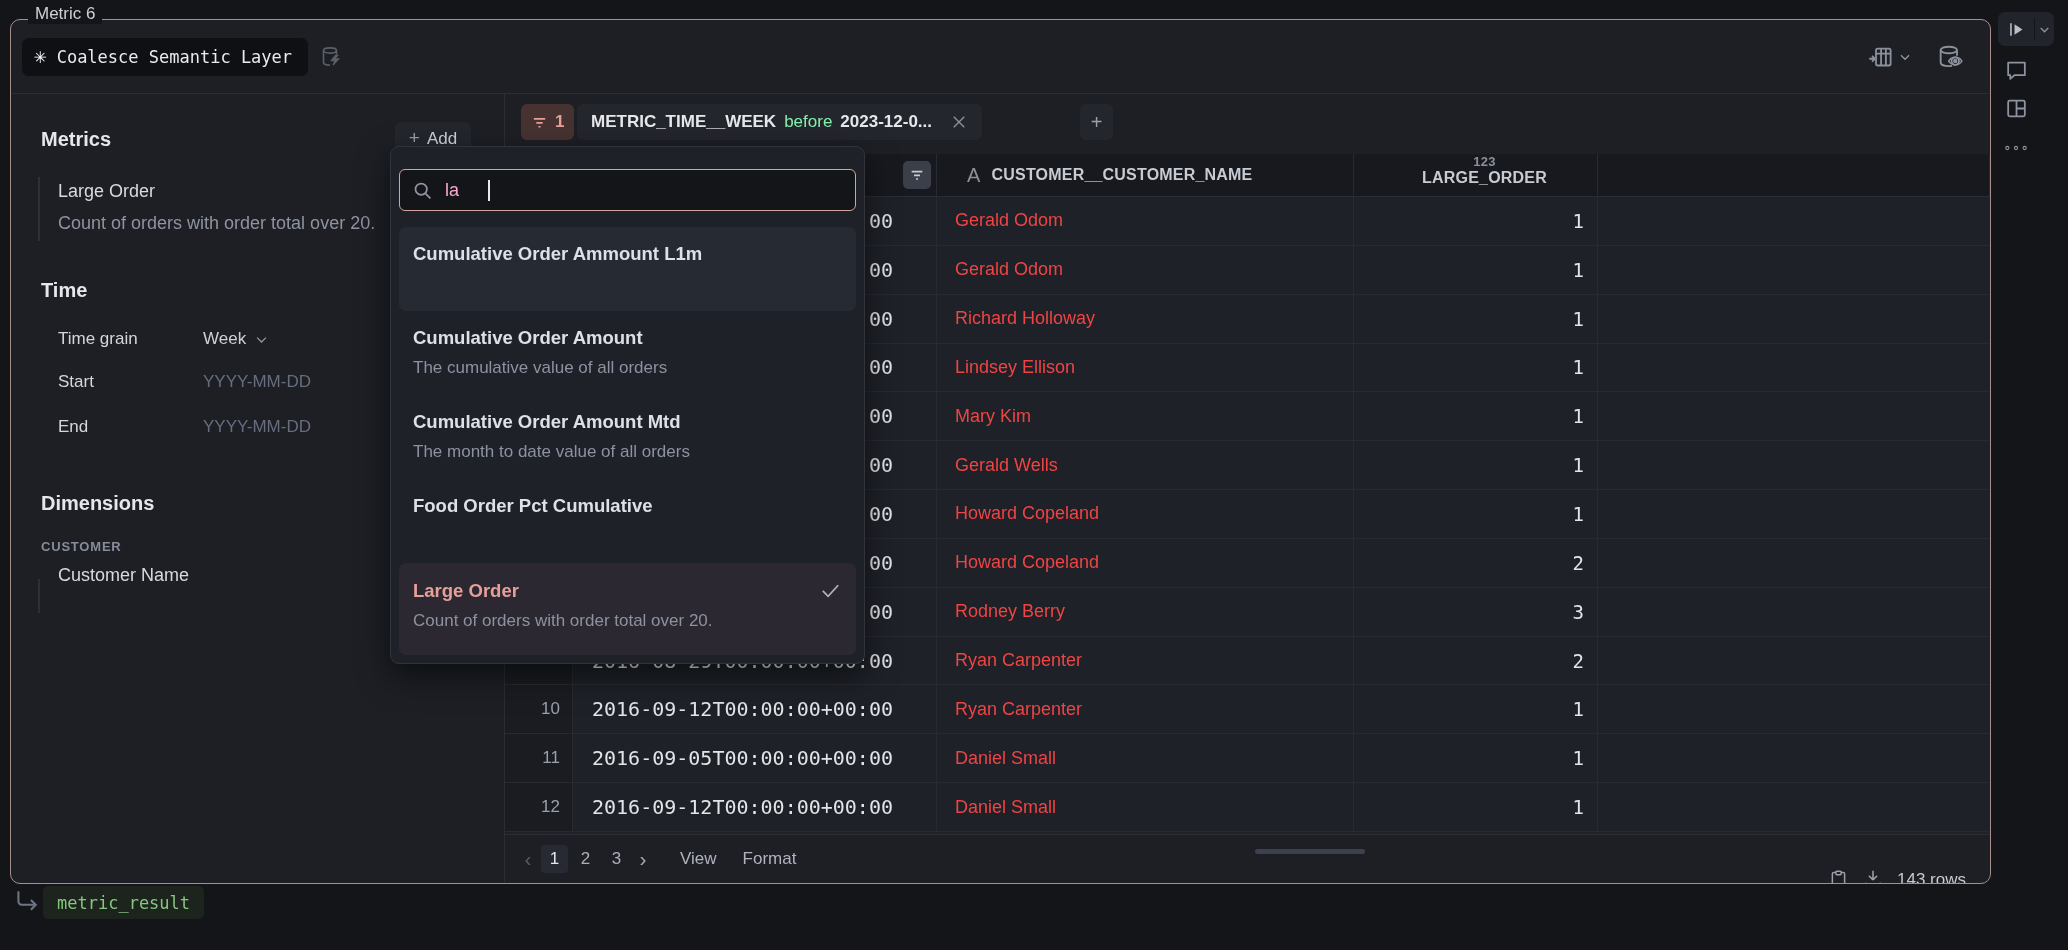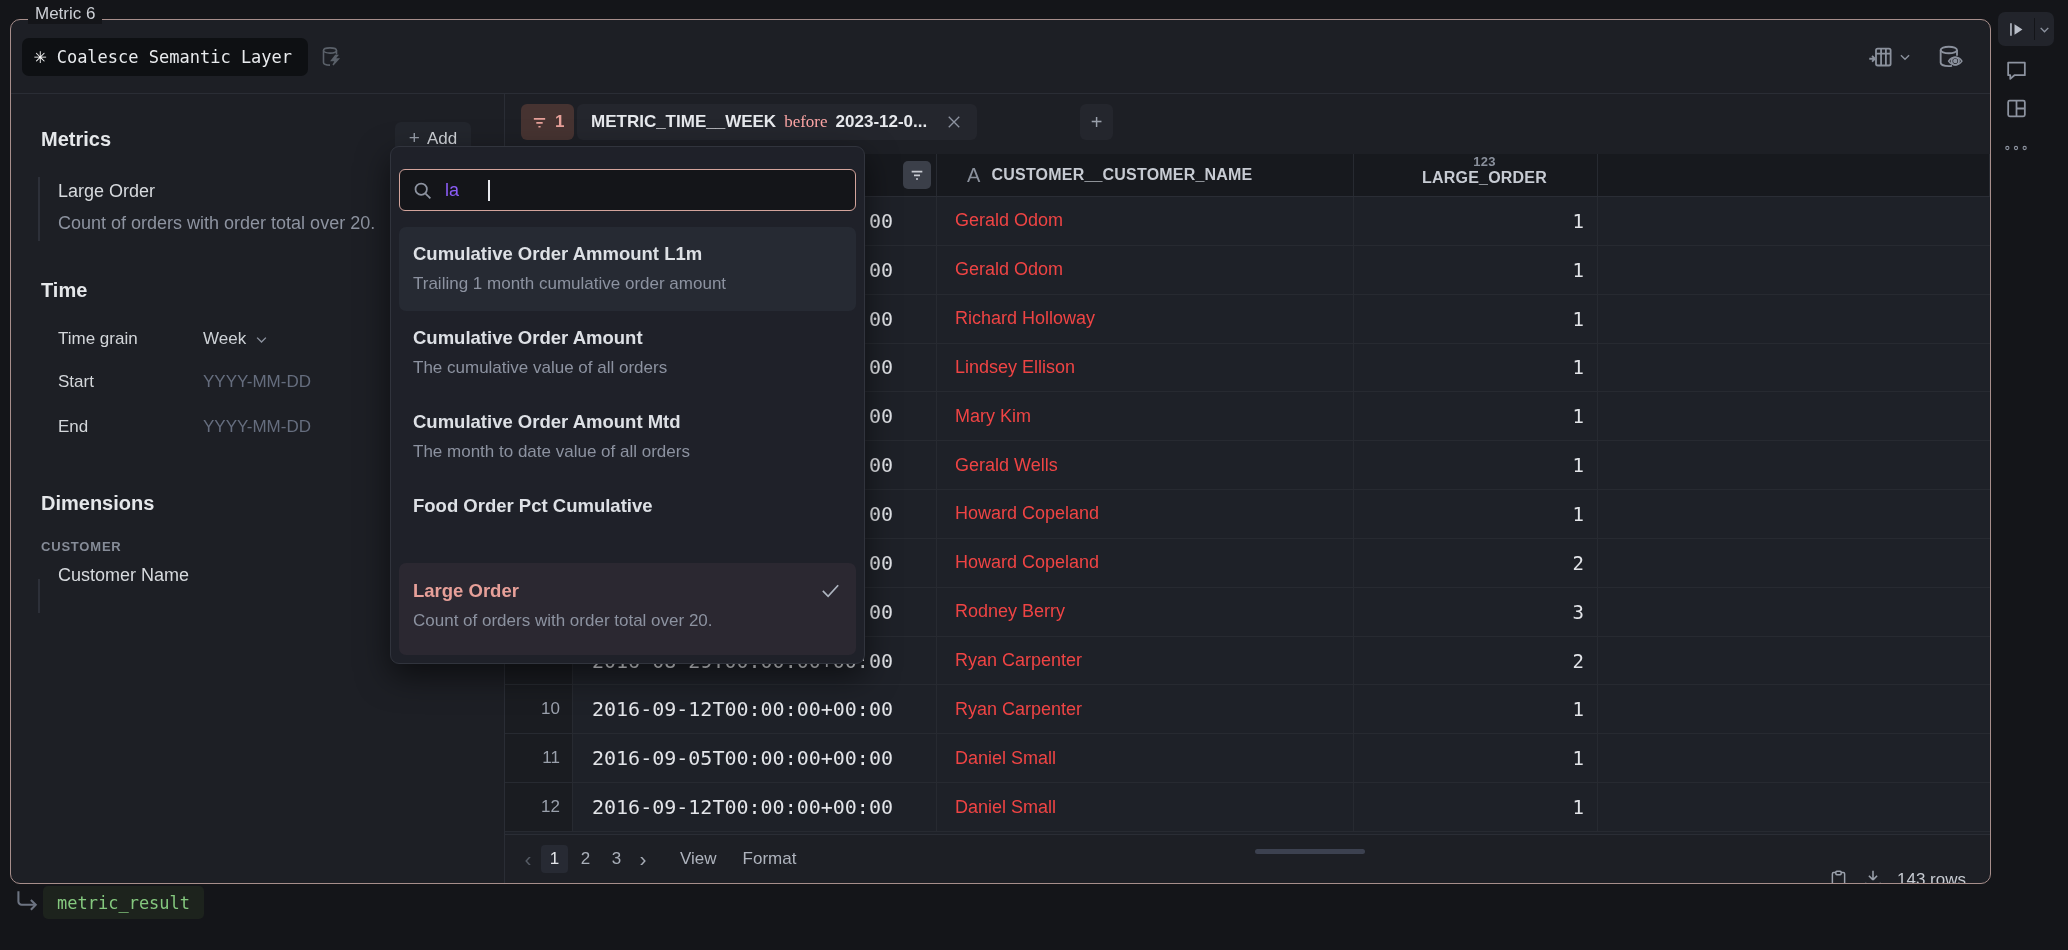--- a/index.html
+++ b/index.html
@@ -43,21 +43,21 @@
   .add-plus { color:#979da8; font-size:19px; font-weight:400; margin-top:-1px; }
 
   
   .table-panel { position:absolute; left:494px; top:0; right:0; bottom:0; }
   .filter-row { position:absolute; left:0; top:0; right:0; height:60px; }
   .filter-badge { position:absolute; left:16px; top:10px; height:36px; padding:0 10px; background:#463331; border-radius:6px;
     display:flex; align-items:center; gap:7px; color:#e7a099; font-size:17px; font-weight:700; cursor:pointer; }
   .filter-chip { position:absolute; left:72px; top:10px; height:36px; padding:0 14px; background:#24262d; border-radius:6px;
     display:flex; align-items:center; gap:8px; font-size:17px; cursor:pointer; }
   .fc-field { color:#e6e8ec; font-weight:700; }
-  .fc-op { color:#fca5a5;font-family:Liberation Serif, serif; }
+  .fc-op { color:#86efac; }
   .fc-val { color:#e6e8ec; font-weight:700; }
   .fc-x { color:#8d93a0; margin-left:10px; display:flex; cursor:pointer; }
   .filter-add { position:absolute; left:575px; top:10px; width:33px; height:36px; background:#24262d; border-radius:6px;
     display:flex; align-items:center; justify-content:center; color:#9aa0ab; font-size:20px; cursor:pointer; }
 
   
   .tbl { position:absolute; left:0; top:60px; right:0; bottom:49px; background:#1e2128; }
   .tbl-header { position:absolute; left:0; top:0; right:0; height:43px; background:#17191e; border-bottom:1px solid #2a2d35;
     display:grid; grid-template-columns:68px 364px 417px 244px 1fr; }
   .th { position:relative; display:flex; align-items:center; border-right:1px solid #272a31; color:#c7cbd3;
@@ -86,21 +86,21 @@
   .menu-item { margin-left:26px; cursor:pointer; color:#aeb3bd; }
   .scroll-thumb { position:absolute; left:750px; top:14px; width:110px; height:5px; border-radius:3px; background:#3c4150; cursor:pointer; }
   .tf-right { margin-left:auto; display:flex; align-items:flex-end; gap:13px; color:#9aa0ab;margin-top:40px; }
   .rowcount { color:#c6cad1; }
 
   
   .dropdown { position:absolute; left:379px; top:52px; width:475px; background:#1f2129; border:1px solid #31343d;
     border-radius:9px; box-shadow:0 12px 32px rgba(0,0,0,0.55); z-index:20; padding:22px 8px 8px 8px; }
   .search-box { height:42px; border:1.5px solid #d3a49c; border-radius:6px; background:#141519; display:flex;
     align-items:center; padding:0 12px; gap:12px; }
-  .search-text { color:#8b5cf6; font-size:18px; display:flex; align-items:flex-start;gap:28px; }
+  .search-text { color:#f9a8d4; font-size:18px; display:flex; align-items:flex-start;gap:28px; }
   .caret { display:inline-block; width:1.5px; height:21px; background:#e8eaee; margin-left:1px; }
   .opt-list { margin-top:16px; }
   .opt { padding:16px 14px 0 14px; height:84px; border-radius:7px; cursor:pointer; }
   .opt.hover { background:#262a33; }
   .opt.selected { background:#2b2831; height:92px; }
   .opt-title-row { display:flex; align-items:center; justify-content:space-between; }
   .opt-title { color:#dde0e5; font-size:18.5px; font-weight:600; }
   .opt.selected .opt-title { color:#e7a099; }
   .opt-desc { margin-top:9px; color:#8c92a0; font-size:17px; white-space:nowrap; overflow:hidden; }
   .opt-check { color:#aeb5c0; display:flex; }
@@ -371,21 +371,20 @@
           <span class="search-text">
             <span>la</span>
             <span class="caret"></span>
           </span>
         </div>
         <div class="opt-list">
           <div class="opt hover">
             <div class="opt-title-row">
                 <span class="opt-title">Cumulative Order Ammount L1m</span>
               </div>
-            <div class="opt-desc">Trailing 1 month cumulative order amount</div>
           </div>
           <div class="opt">
             <div class="opt-title-row">
                 <span class="opt-title">Cumulative Order Amount</span>
               </div>
             <div class="opt-desc">The cumulative value of all orders</div>
           </div>
           <div class="opt">
             <div class="opt-title-row">
                 <span class="opt-title">Cumulative Order Amount Mtd</span>

